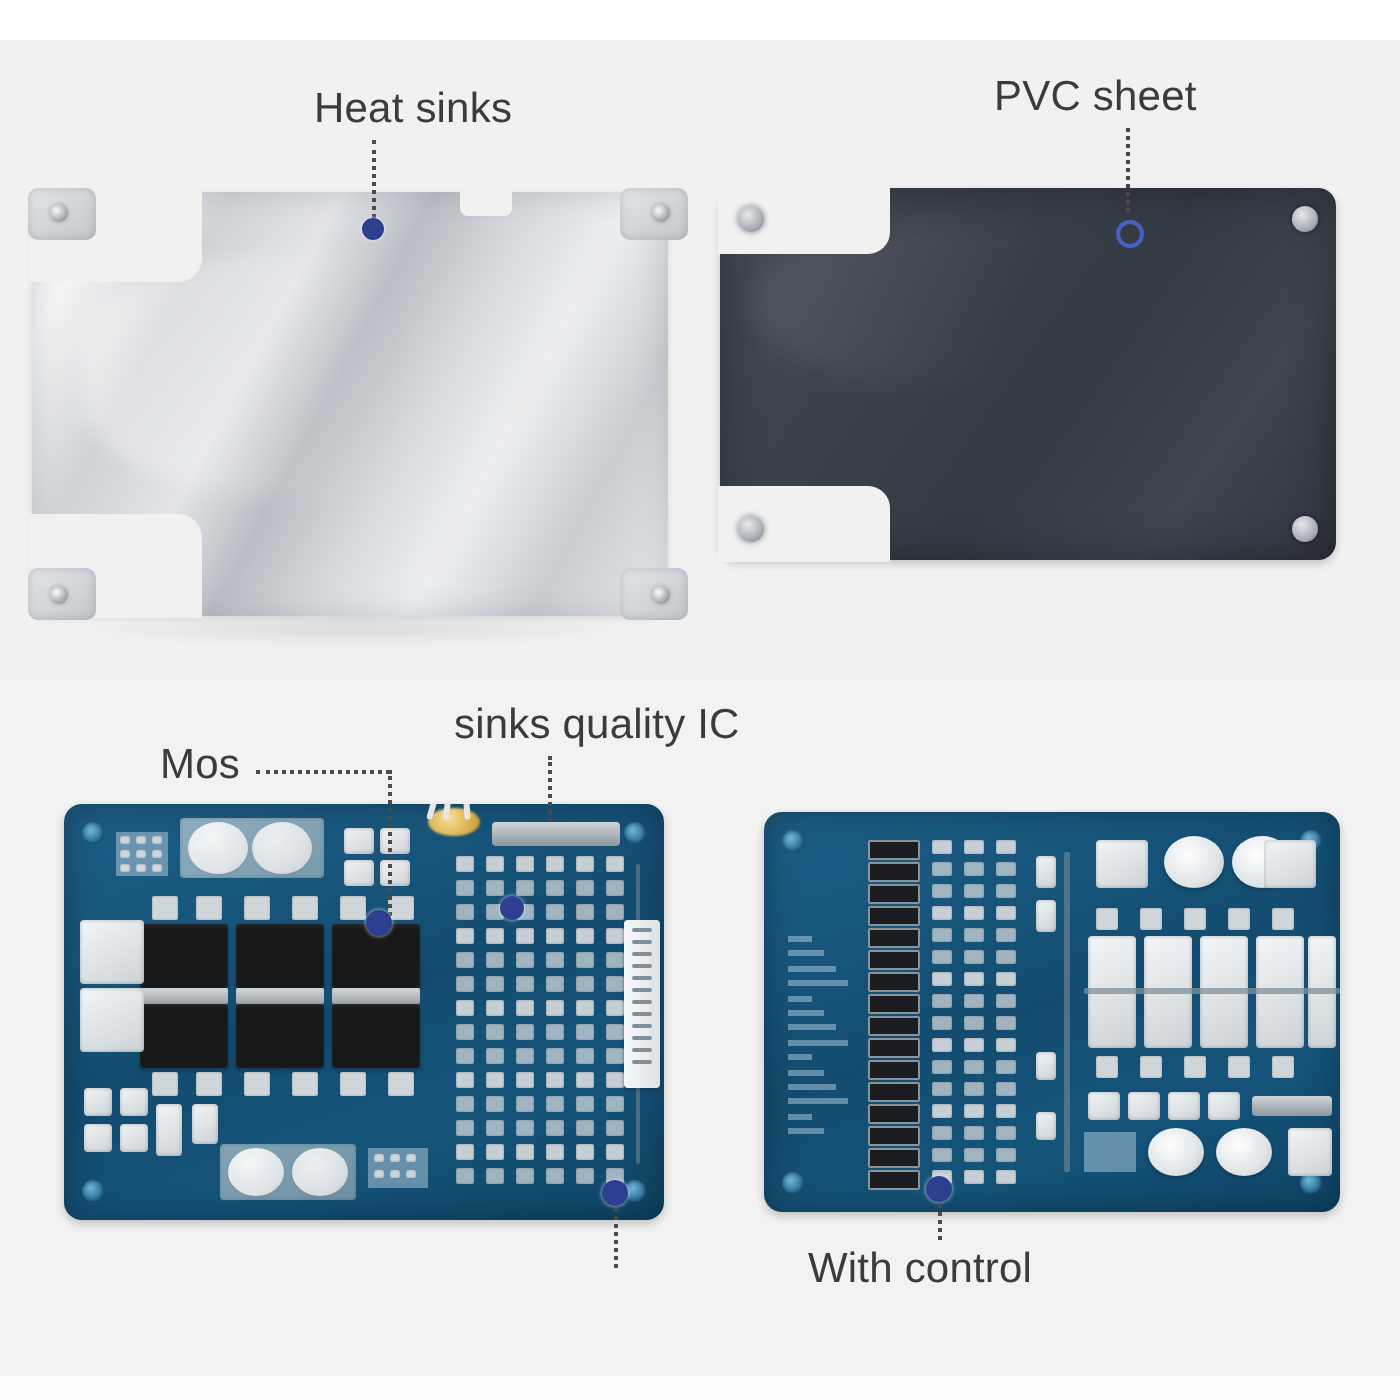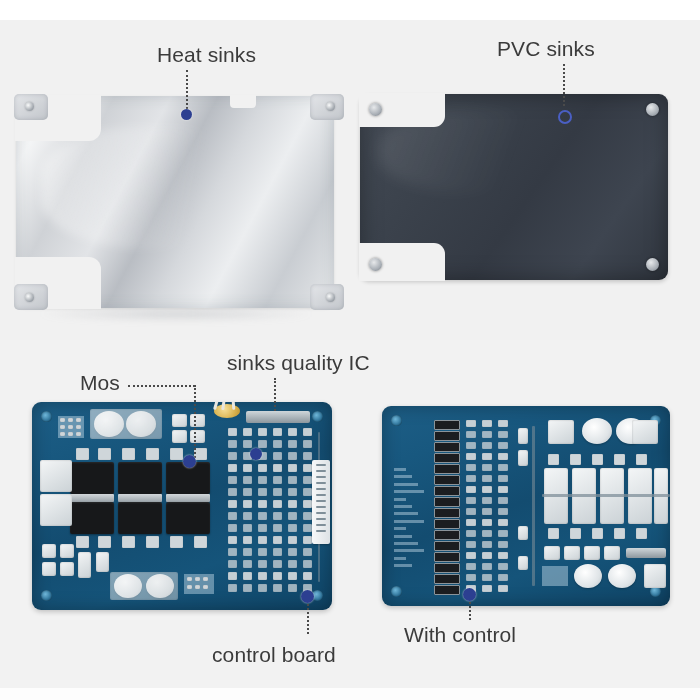--- a/index.html
+++ b/index.html
@@ -199,21 +199,21 @@
 
     <div class="pvc-notch" id="pvc-notch-tl"></div>
     <div class="pvc-notch" id="pvc-notch-bl"></div>
 
     <div class="pvc-screw" style="left:9px;top:9px;"></div>
     <div class="pvc-screw" style="right:9px;top:9px;"></div>
     <div class="pvc-screw" style="left:9px;bottom:9px;"></div>
     <div class="pvc-screw" style="right:9px;bottom:9px;"></div>
   </div>
 
-  <div class="label" style="left:497px;top:38px;">PVC sinks</div>
+  <div class="label" style="left:497px;top:38px;">PVC sheet</div>
   <div class="leader-v" style="left:563px;top:64px;height:42px;"></div>
   <div class="ring" style="left:558px;top:110px;width:10px;height:10px;"></div>
 
   <div class="pcb" id="pcb-left">
 
     <div class="pcb-hole" style="left:9px;top:9px;"></div>
     <div class="pcb-hole" style="right:9px;top:9px;"></div>
     <div class="pcb-hole" style="left:9px;bottom:9px;"></div>
     <div class="pcb-hole" style="right:9px;bottom:9px;"></div>
 
@@ -400,21 +400,20 @@
   <div class="leader-h" style="left:128px;top:385px;width:67px;"></div>
   <div class="leader-v" style="left:194px;top:385px;height:73px;"></div>
   <div class="dot" style="left:183px;top:455px;width:13px;height:13px;"></div>
 
   <div class="label" style="left:227px;top:352px;">sinks quality IC</div>
   <div class="leader-v" style="left:274px;top:378px;height:33px;"></div>
   <div class="dot" style="left:250px;top:448px;width:12px;height:12px;"></div>
 
   <div class="dot" style="left:301px;top:590px;width:13px;height:13px;"></div>
   <div class="leader-v" style="left:307px;top:604px;height:30px;"></div>
-  <div class="label" style="left:212px;top:644px;">control board</div>
 
   <div class="pcb" id="pcb-right">
 
     <div class="pcb-hole" style="left:9px;top:9px;"></div>
     <div class="pcb-hole" style="right:9px;top:9px;"></div>
     <div class="pcb-hole" style="left:9px;bottom:9px;"></div>
     <div class="pcb-hole" style="right:9px;bottom:9px;"></div>
 
     <div id="legend-strip" style="position:absolute;left:12px;top:62px;width:34px;height:104px;">
         <div class="silk" style="position: absolute; left: 0px; top: 0px; width: 12px; height: 3px;"></div>

